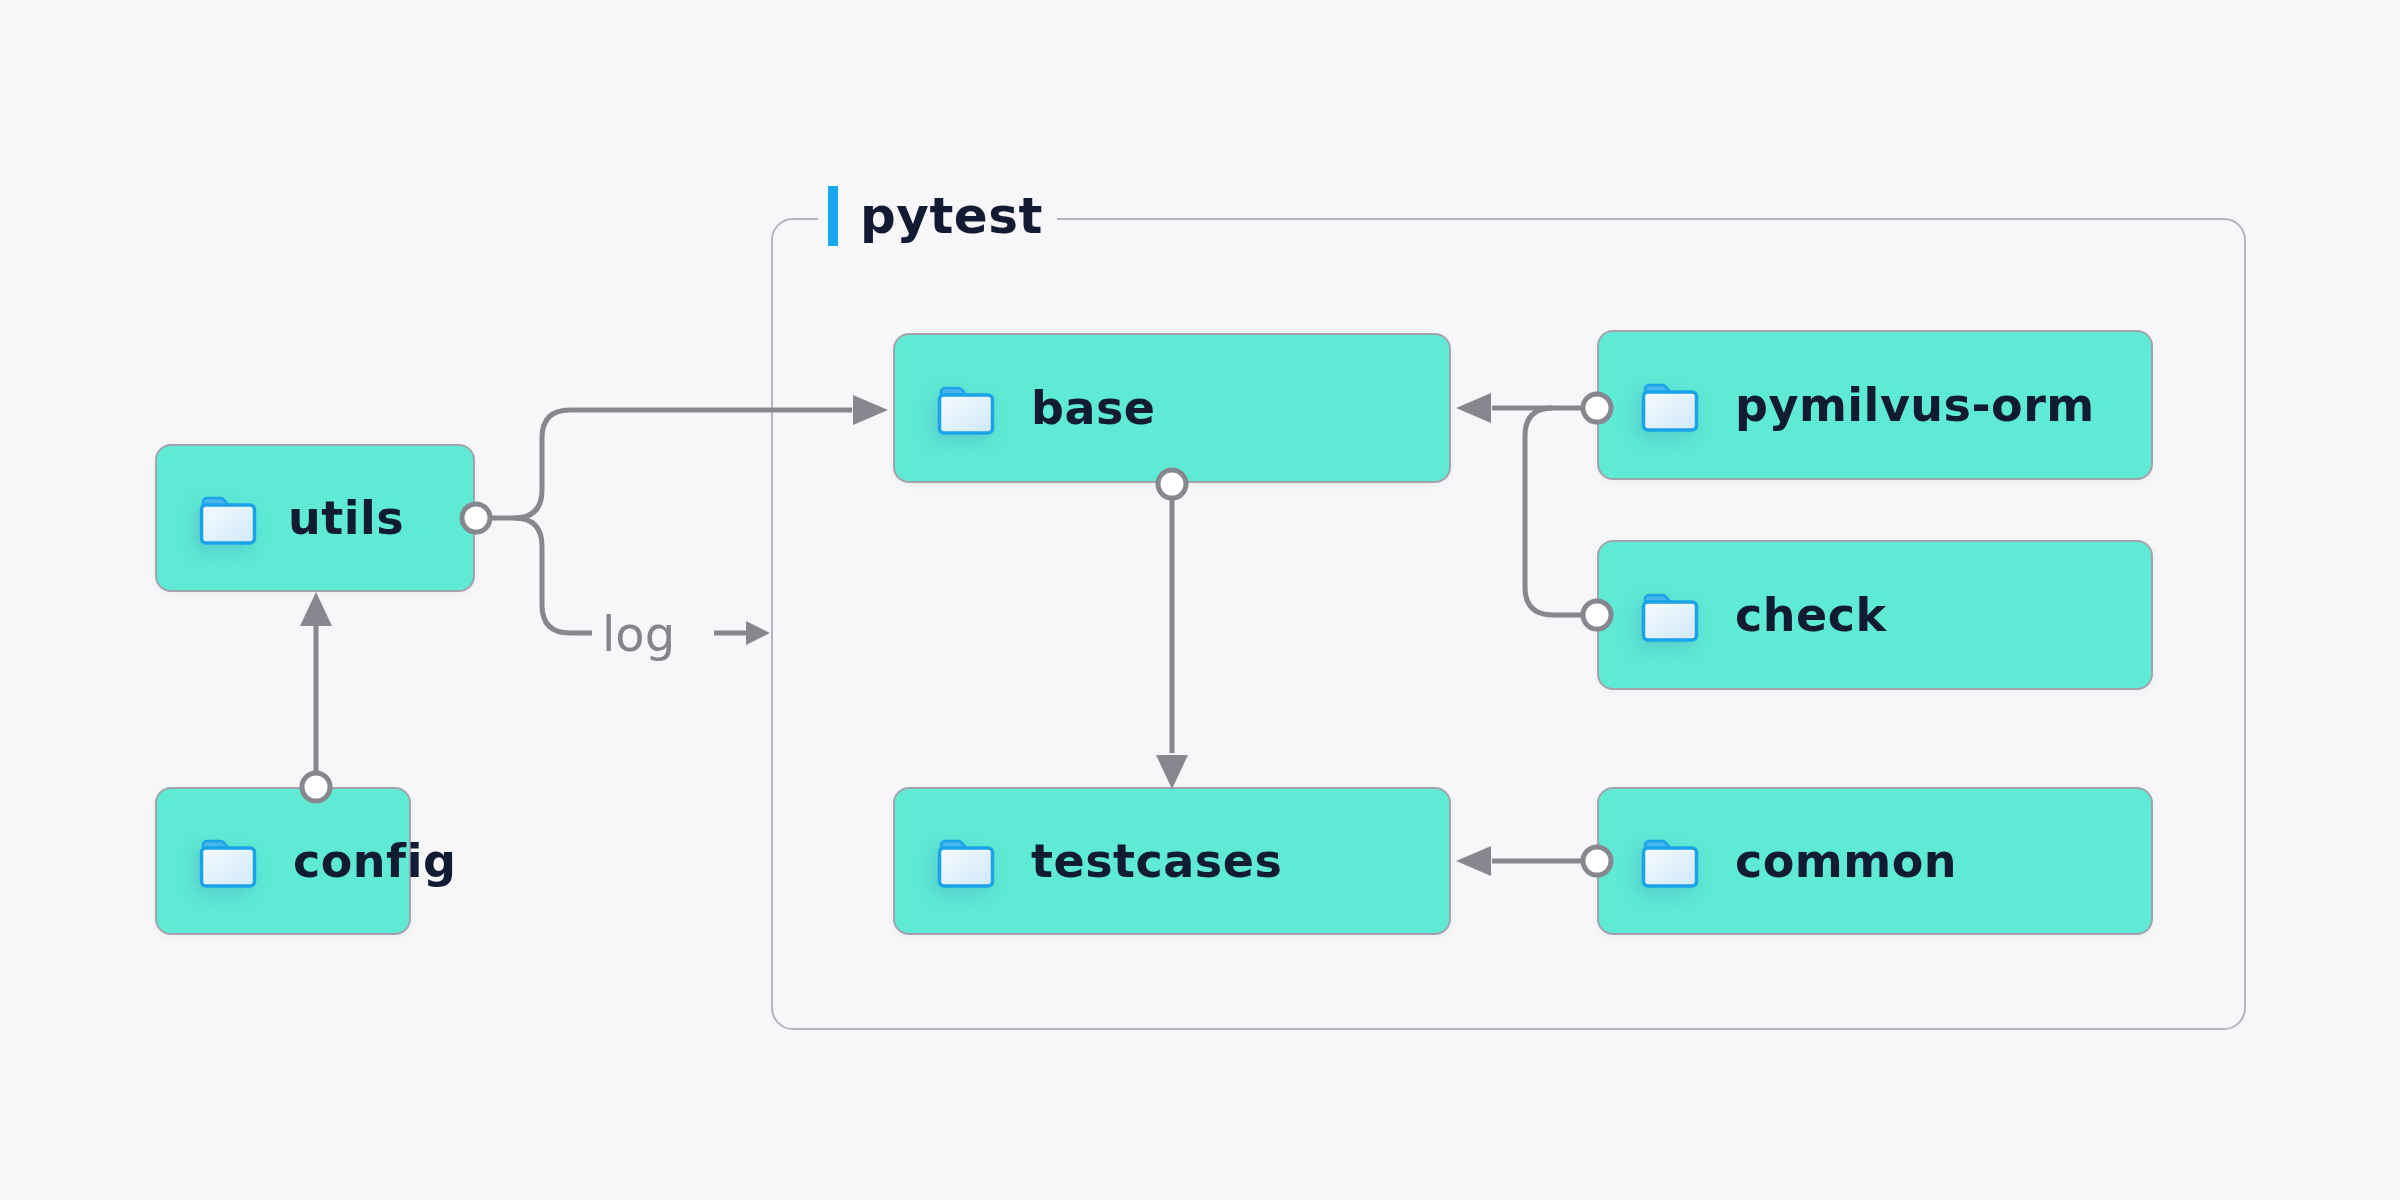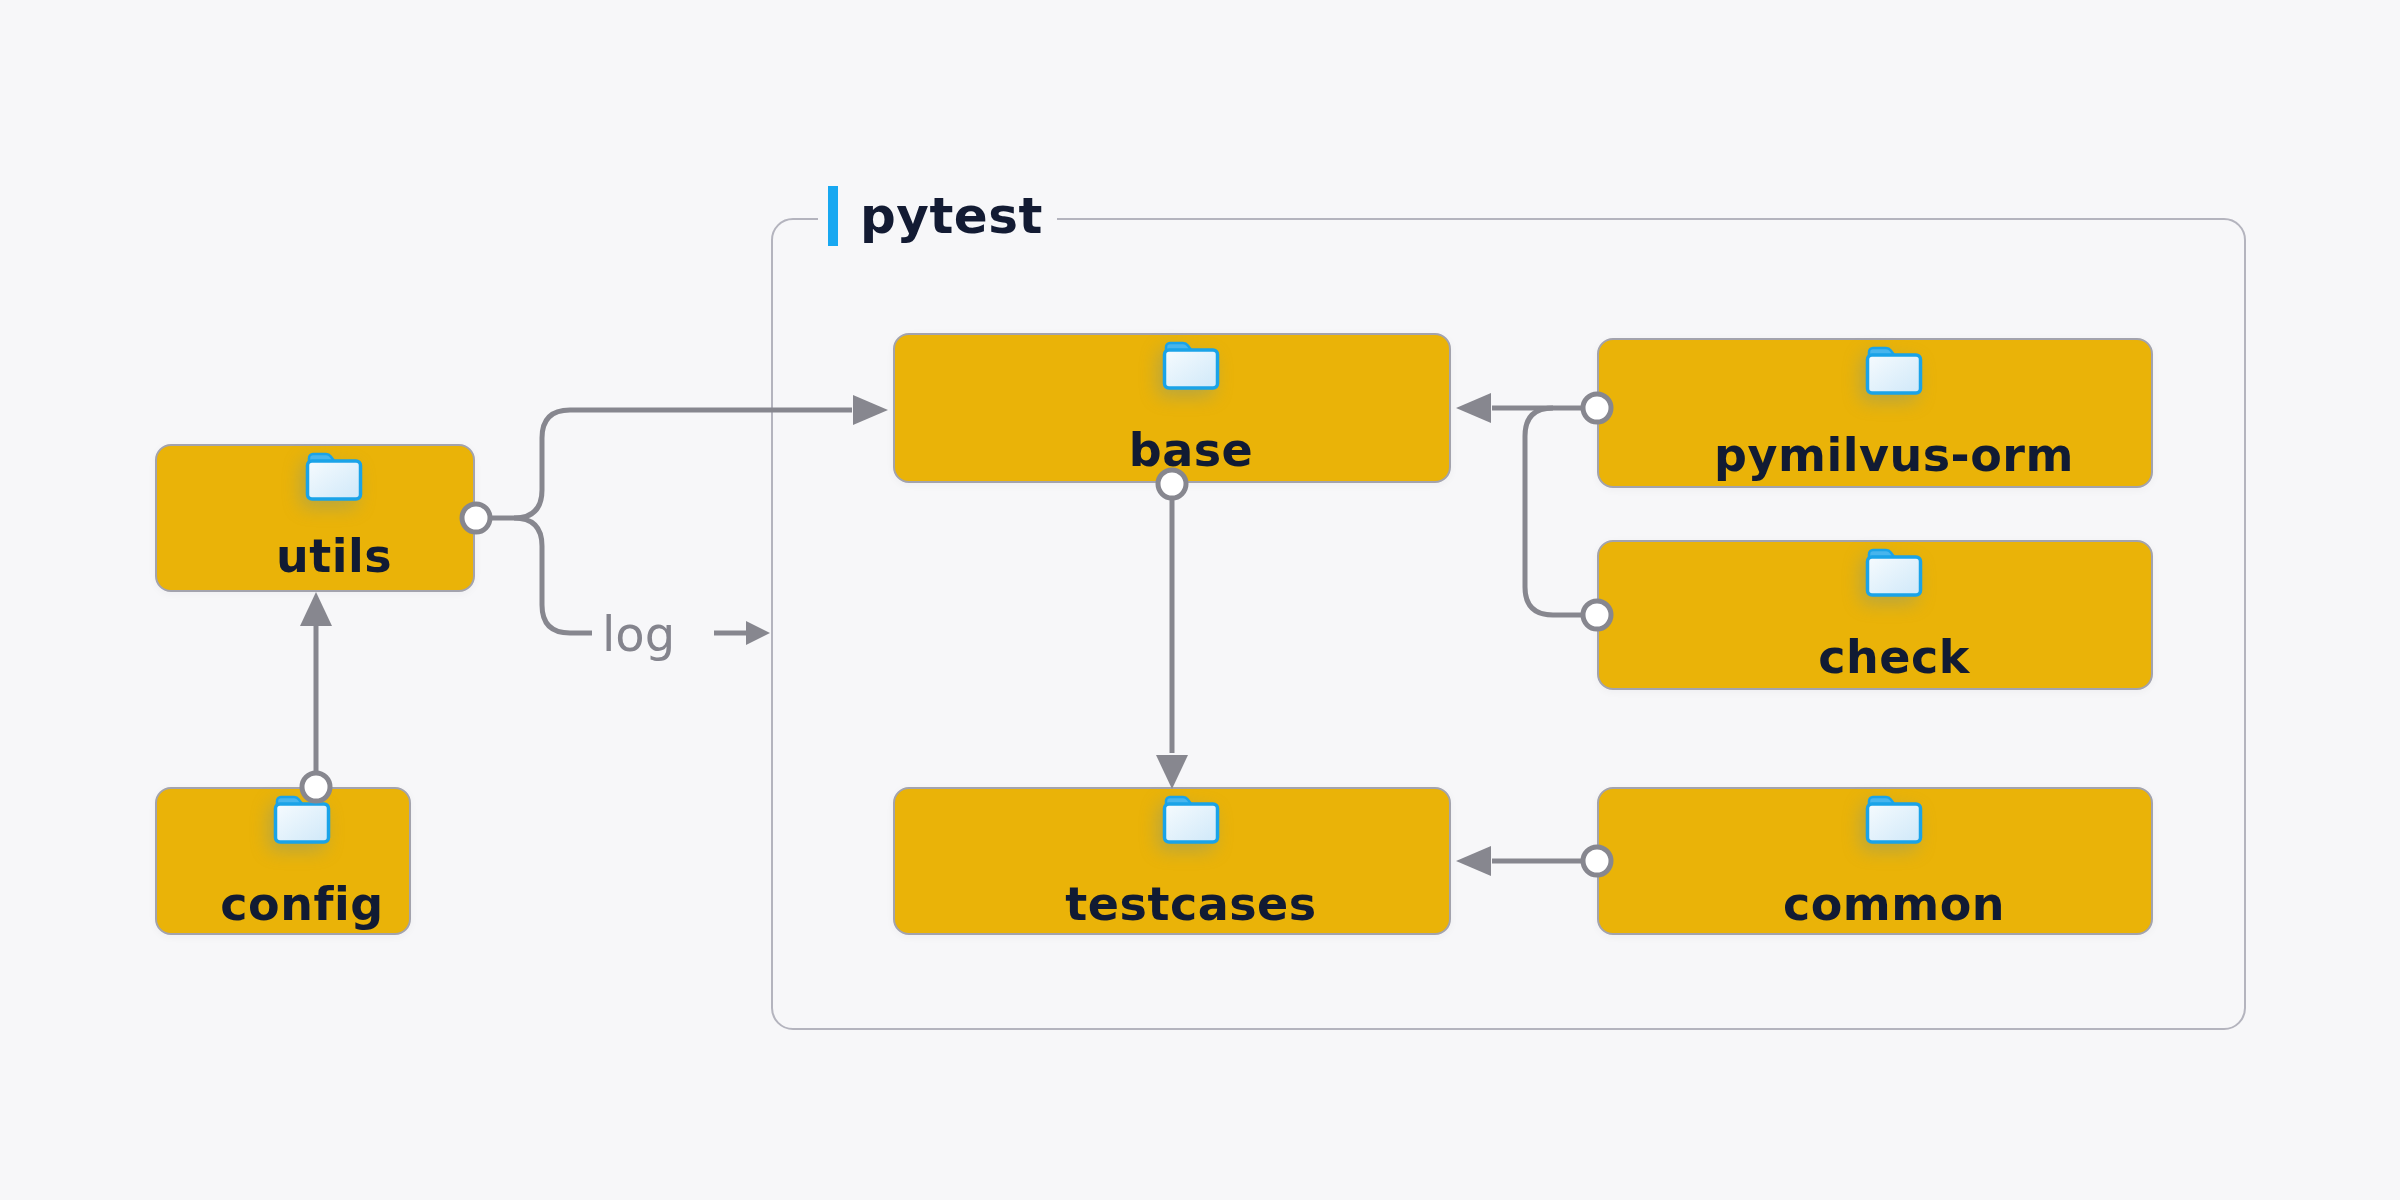--- a/index.html
+++ b/index.html
@@ -36,42 +36,41 @@
   }
   .group-label .group-label-text {
     font-size: 50px; font-weight: 700; color: #131b33;
     letter-spacing: 0.5px;
     line-height: 64px;
   }
 
   
   .node {
     position: absolute;
-    background: #eab308;
+    background: #5eead4;
     border: 2.5px solid #a3a3ad;
     border-radius: 16px;
     display: flex; align-items: center;
     padding-left: 38px;
     gap: 32px;
     box-sizing: border-box;
     z-index: 2;
     box-shadow: 0 2px 8px rgba(20,30,60,0.04);
-    flex-direction: column;
   }
   .node .node-label {
     font-size: 46px; font-weight: 700; color: #111b33;
     letter-spacing: 0.5px;
     white-space: nowrap;
   }
   .node .folder { flex: 0 0 auto; filter: drop-shadow(-5px 7px 9px rgba(73,139,189,0.30)); }
 
   .node-utils        { left: 155px;  top: 444px; width: 320px; height: 148px; gap: 27px; }
   .node-config       { left: 155px;  top: 787px; width: 256px; height: 148px; }
   .node-base         { left: 893px;  top: 333px; width: 558px; height: 150px; }
-  .node-pymilvus-orm { left: 1597px; top: 338px; width: 556px; height: 150px; }
+  .node-pymilvus-orm { left: 1597px; top: 330px; width: 556px; height: 150px; }
   .node-check        { left: 1597px; top: 540px; width: 556px; height: 150px; }
   .node-testcases    { left: 893px;  top: 787px; width: 558px; height: 148px; text-align: right; }
   .node-common       { left: 1597px; top: 787px; width: 556px; height: 148px; }
 
   
   .edges-layer {
     position: absolute; left: 0; top: 0;
     width: 2400px; height: 1200px;
     z-index: 4;
     pointer-events: none;

